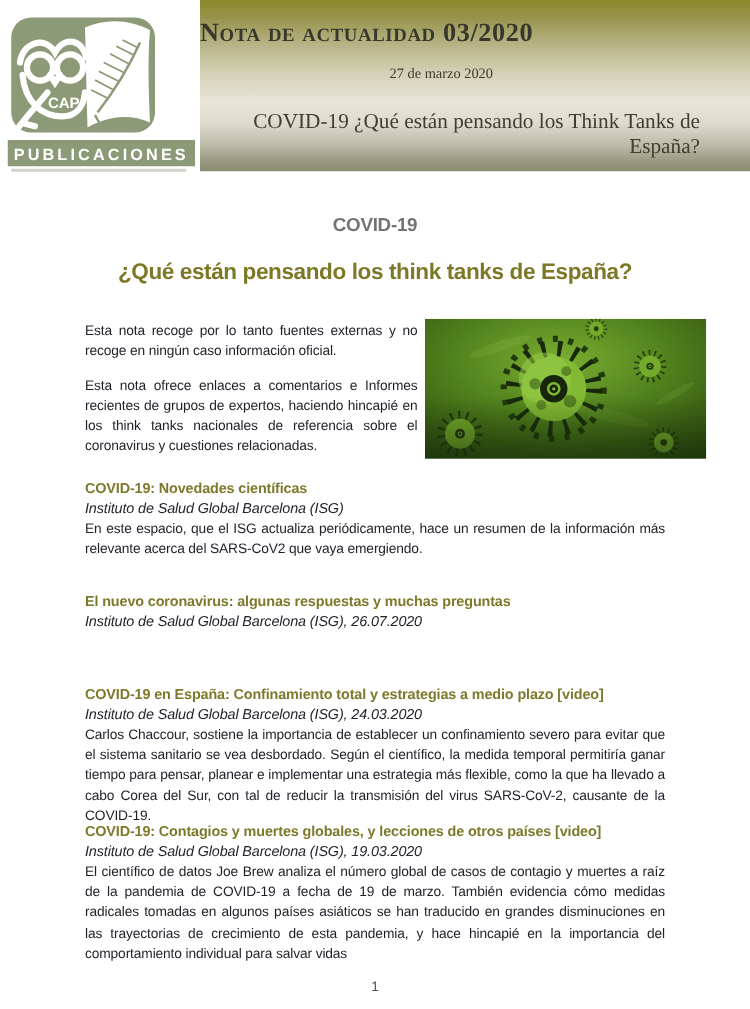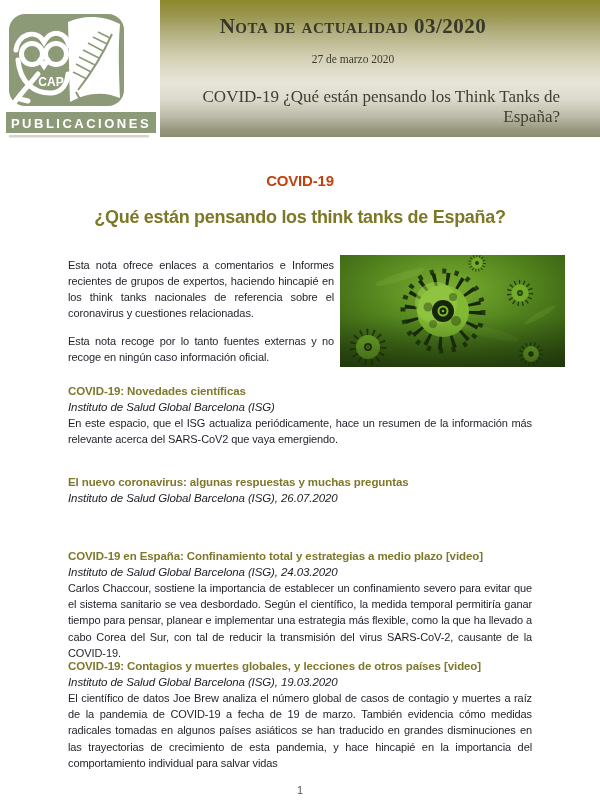--- a/index.html
+++ b/index.html
@@ -9,36 +9,36 @@
   }
   
   .logo-block{position:absolute;left:6px;top:4px;width:150px;height:134px;}
   .banner{
     position:absolute;left:160px;top:0;width:440px;height:137px;
     background:linear-gradient(180deg,#8d892c 0%,#97934a 10%,#b5b183 25%,#d3d0b4 42%,
       #e8e6d8 60%,#dddbcd 72%,#bcbba8 85%,#96957d 95%,#8c8c73 100%);
     font-family:"Liberation Serif", serif;
   }
   .banner-title{
-    position:absolute;top:14px;left:0;right:54px;text-align:center;
+    position:absolute;top:14px;left:0;right:54px;text-align:left;
     font-size:21px;font-weight:600;color:#38372b;letter-spacing:0.5px;
   }
   .banner-title .sc{font-variant:small-caps;}
   .banner-date{
     position:absolute;top:53px;left:0;right:54px;text-align:center;
     font-size:11.5px;color:#3c3b2e;
   }
   .banner-subtitle{
     position:absolute;top:87px;left:0;right:40px;text-align:right;
     font-size:17px;color:#403e2e;
   }
   
   .doc-title{
     position:absolute;top:172px;left:0;width:100%;text-align:center;
-    font-size:15px;font-weight:bold;color:#c2410c;letter-spacing:-0.2px;
+    font-size:15px;font-weight:bold;color:#737373;letter-spacing:-0.2px;
   }
   .doc-subtitle{
     position:absolute;top:207px;left:0;width:100%;text-align:center;
     font-size:18px;font-weight:bold;color:#7d7826;letter-spacing:-0.3px;
   }
   
   .intro-text{
     position:absolute;left:68px;top:257px;width:266px;
     font-size:11px;line-height:16px;text-align:justify;letter-spacing:-0.1px;
   }
@@ -102,22 +102,22 @@
       <span>03/2020</span>
     </div>
     <div class="banner-date">27 de marzo 2020</div>
     <div class="banner-subtitle">COVID-19 ¿Qué están pensando los Think Tanks de España?</div>
   </div>
 
   <div class="doc-title">COVID-19</div>
   <div class="doc-subtitle">¿Qué están pensando los think tanks de España?</div>
 
   <div class="intro-text">
+    <p>Esta nota recoge por lo tanto fuentes externas y no recoge en ningún caso información oficial.</p>
     <p>Esta nota ofrece enlaces a comentarios e Informes recientes de grupos de expertos, haciendo hincapié en los think tanks nacionales de referencia sobre el coronavirus y cuestiones relacionadas.</p>
-    <p>Esta nota recoge por lo tanto fuentes externas y no recoge en ningún caso información oficial.</p>
   </div>
 
   <div class="virus-figure">
     <svg width="225" height="112" viewBox="0 0 225 112" xmlns="http://www.w3.org/2000/svg">
       <defs>
         <radialGradient id="vbg" cx="48%" cy="30%" r="90%">
           <stop offset="0%" stop-color="#7bae31"></stop>
           <stop offset="45%" stop-color="#4f7f1c"></stop>
           <stop offset="100%" stop-color="#243f0b"></stop>
         </radialGradient>

